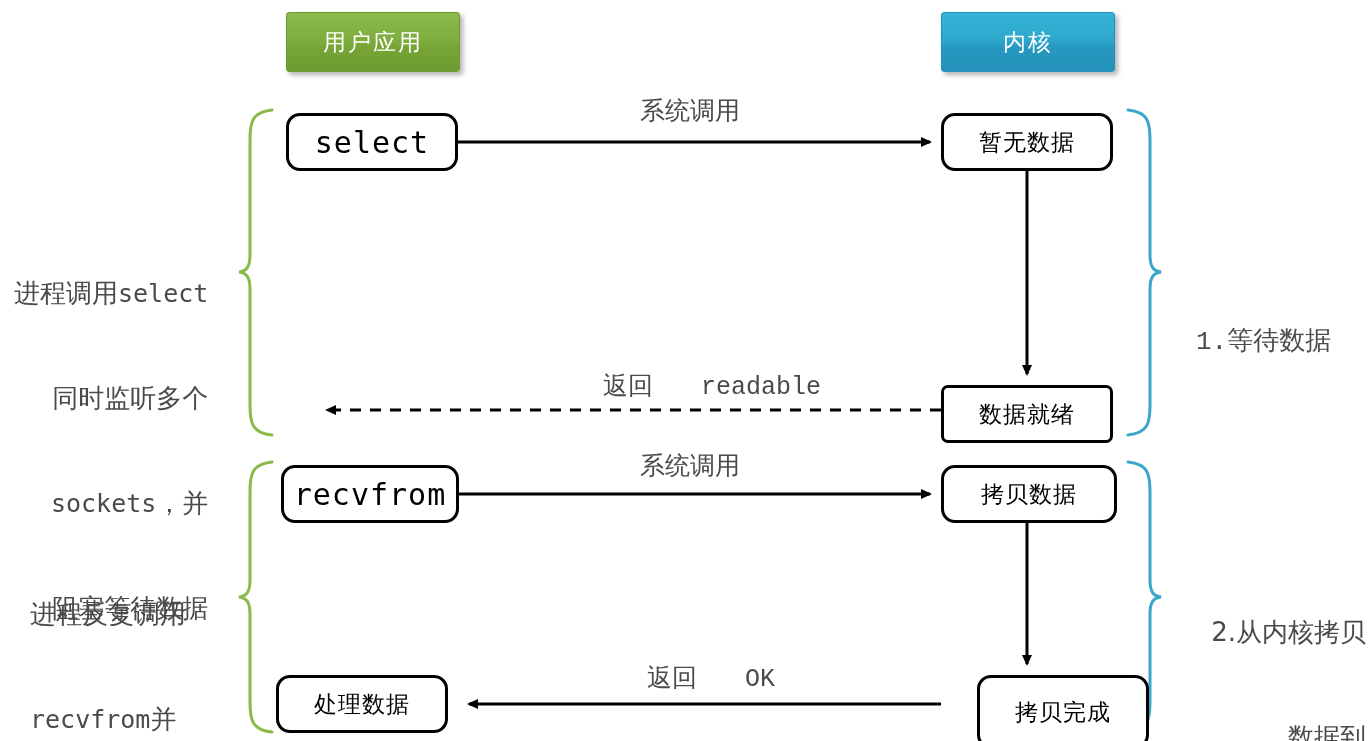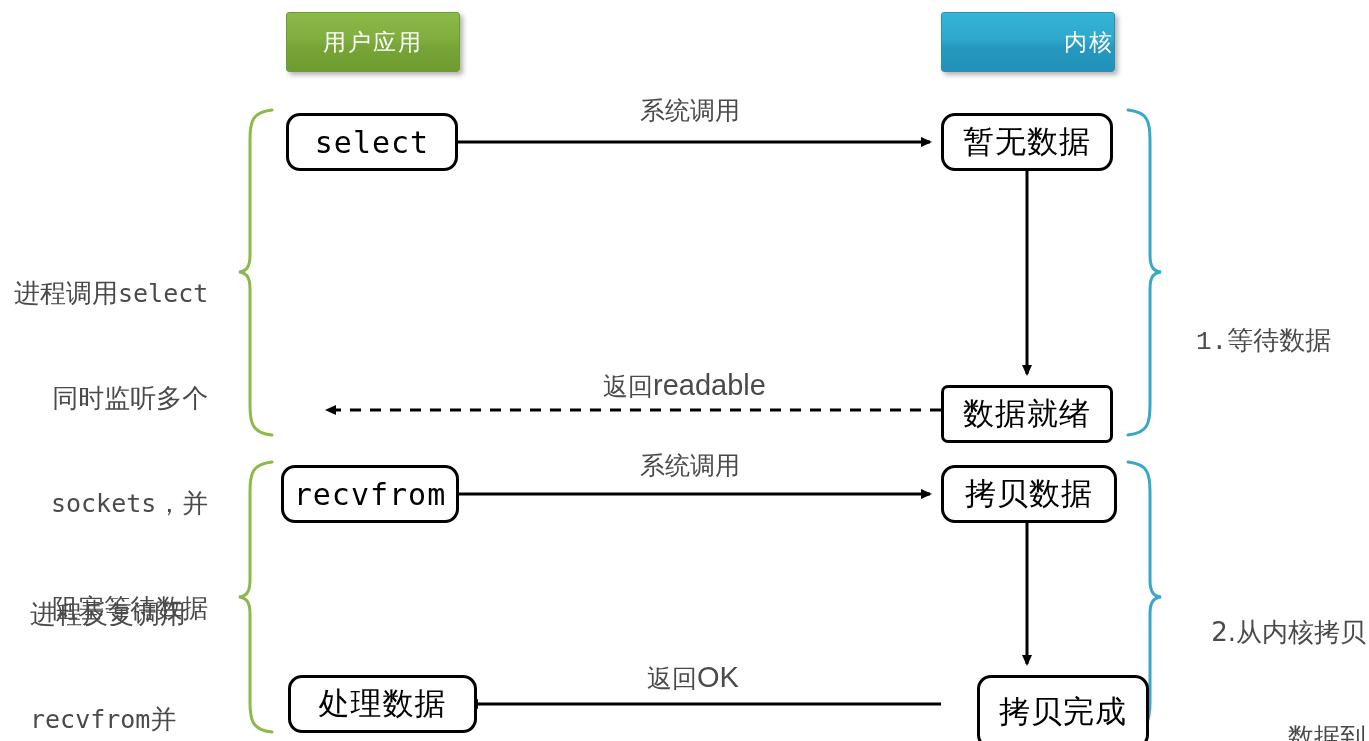--- a/index.html
+++ b/index.html
@@ -32,62 +32,62 @@
   }
   .pill-user {
     left: 286px; top: 12px; width: 172px; height: 58px;
     background: linear-gradient(180deg,#8cba4a 0%, #7fae3e 45%, #76a436 60%, #6f9c31 100%);
     border: 1px solid #6f9c31;
   }
   .pill-kernel {
     left: 941px; top: 12px; width: 172px; height: 58px;
     background: linear-gradient(180deg,#35b4d7 0%, #2fa8cd 45%, #2698bf 60%, #2391b9 100%);
     border: 1px solid #2391b9;
-    justify-content: flex-end;
   }
 
   
   .node {
     position: absolute;
     border: 3px solid #000000;
     border-radius: 14px;
     background: #ffffff;
     display: flex; align-items: center; justify-content: center;
     color: #000000;
     box-sizing: border-box;
   }
   .node.mono {
     font-family: "DejaVu Sans Mono", "Liberation Mono", monospace;
     font-size: 30px;
     letter-spacing: 1px;
   }
   .node.cjk {
-    font-size: 31px;
+    font-size: 23px;
     letter-spacing: 1px;
   }
 
   
   .n-select   { left: 286px; top: 113px; width: 172px; height: 58px; }
   .n-nodata   { left: 941px; top: 113px; width: 172px; height: 58px; }
   .n-ready    { left: 941px; top: 385px; width: 172px; height: 58px; border-radius: 7px; }
   .n-recvfrom { left: 281px; top: 465px; width: 178px; height: 58px; }
   .n-copying  { left: 941px; top: 465px; width: 176px; height: 58px; }
-  .n-process  { left: 288px; top: 675px; width: 189px; height: 58px; }
+  .n-process  { left: 276px; top: 675px; width: 172px; height: 58px; }
   .n-copydone { left: 941px; top: 675px; width: 172px; height: 74px; margin-left: 36px; }
 
   
   .edge-label {
     position: absolute;
     color: #4a4a4a;
     font-size: 25px;
     white-space: nowrap;
   }
   .edge-label .mono {
-    font-family: Liberation Sans, sans-serif;
-    font-size: 29px;
+    font-family: Liberation Mono, monospace;
+    font-size: 25px;
+    margin-left: 48px;
   }
   .lbl-syscall1 { left: 640px; top: 94px; }
   .lbl-readable { left: 603px; top: 369px; }
   .lbl-syscall2 { left: 640px; top: 449px; }
   .lbl-ok       { left: 647px; top: 661px; }
 
   
   .side-text {
     position: absolute;
     color: #4a4a4a;

